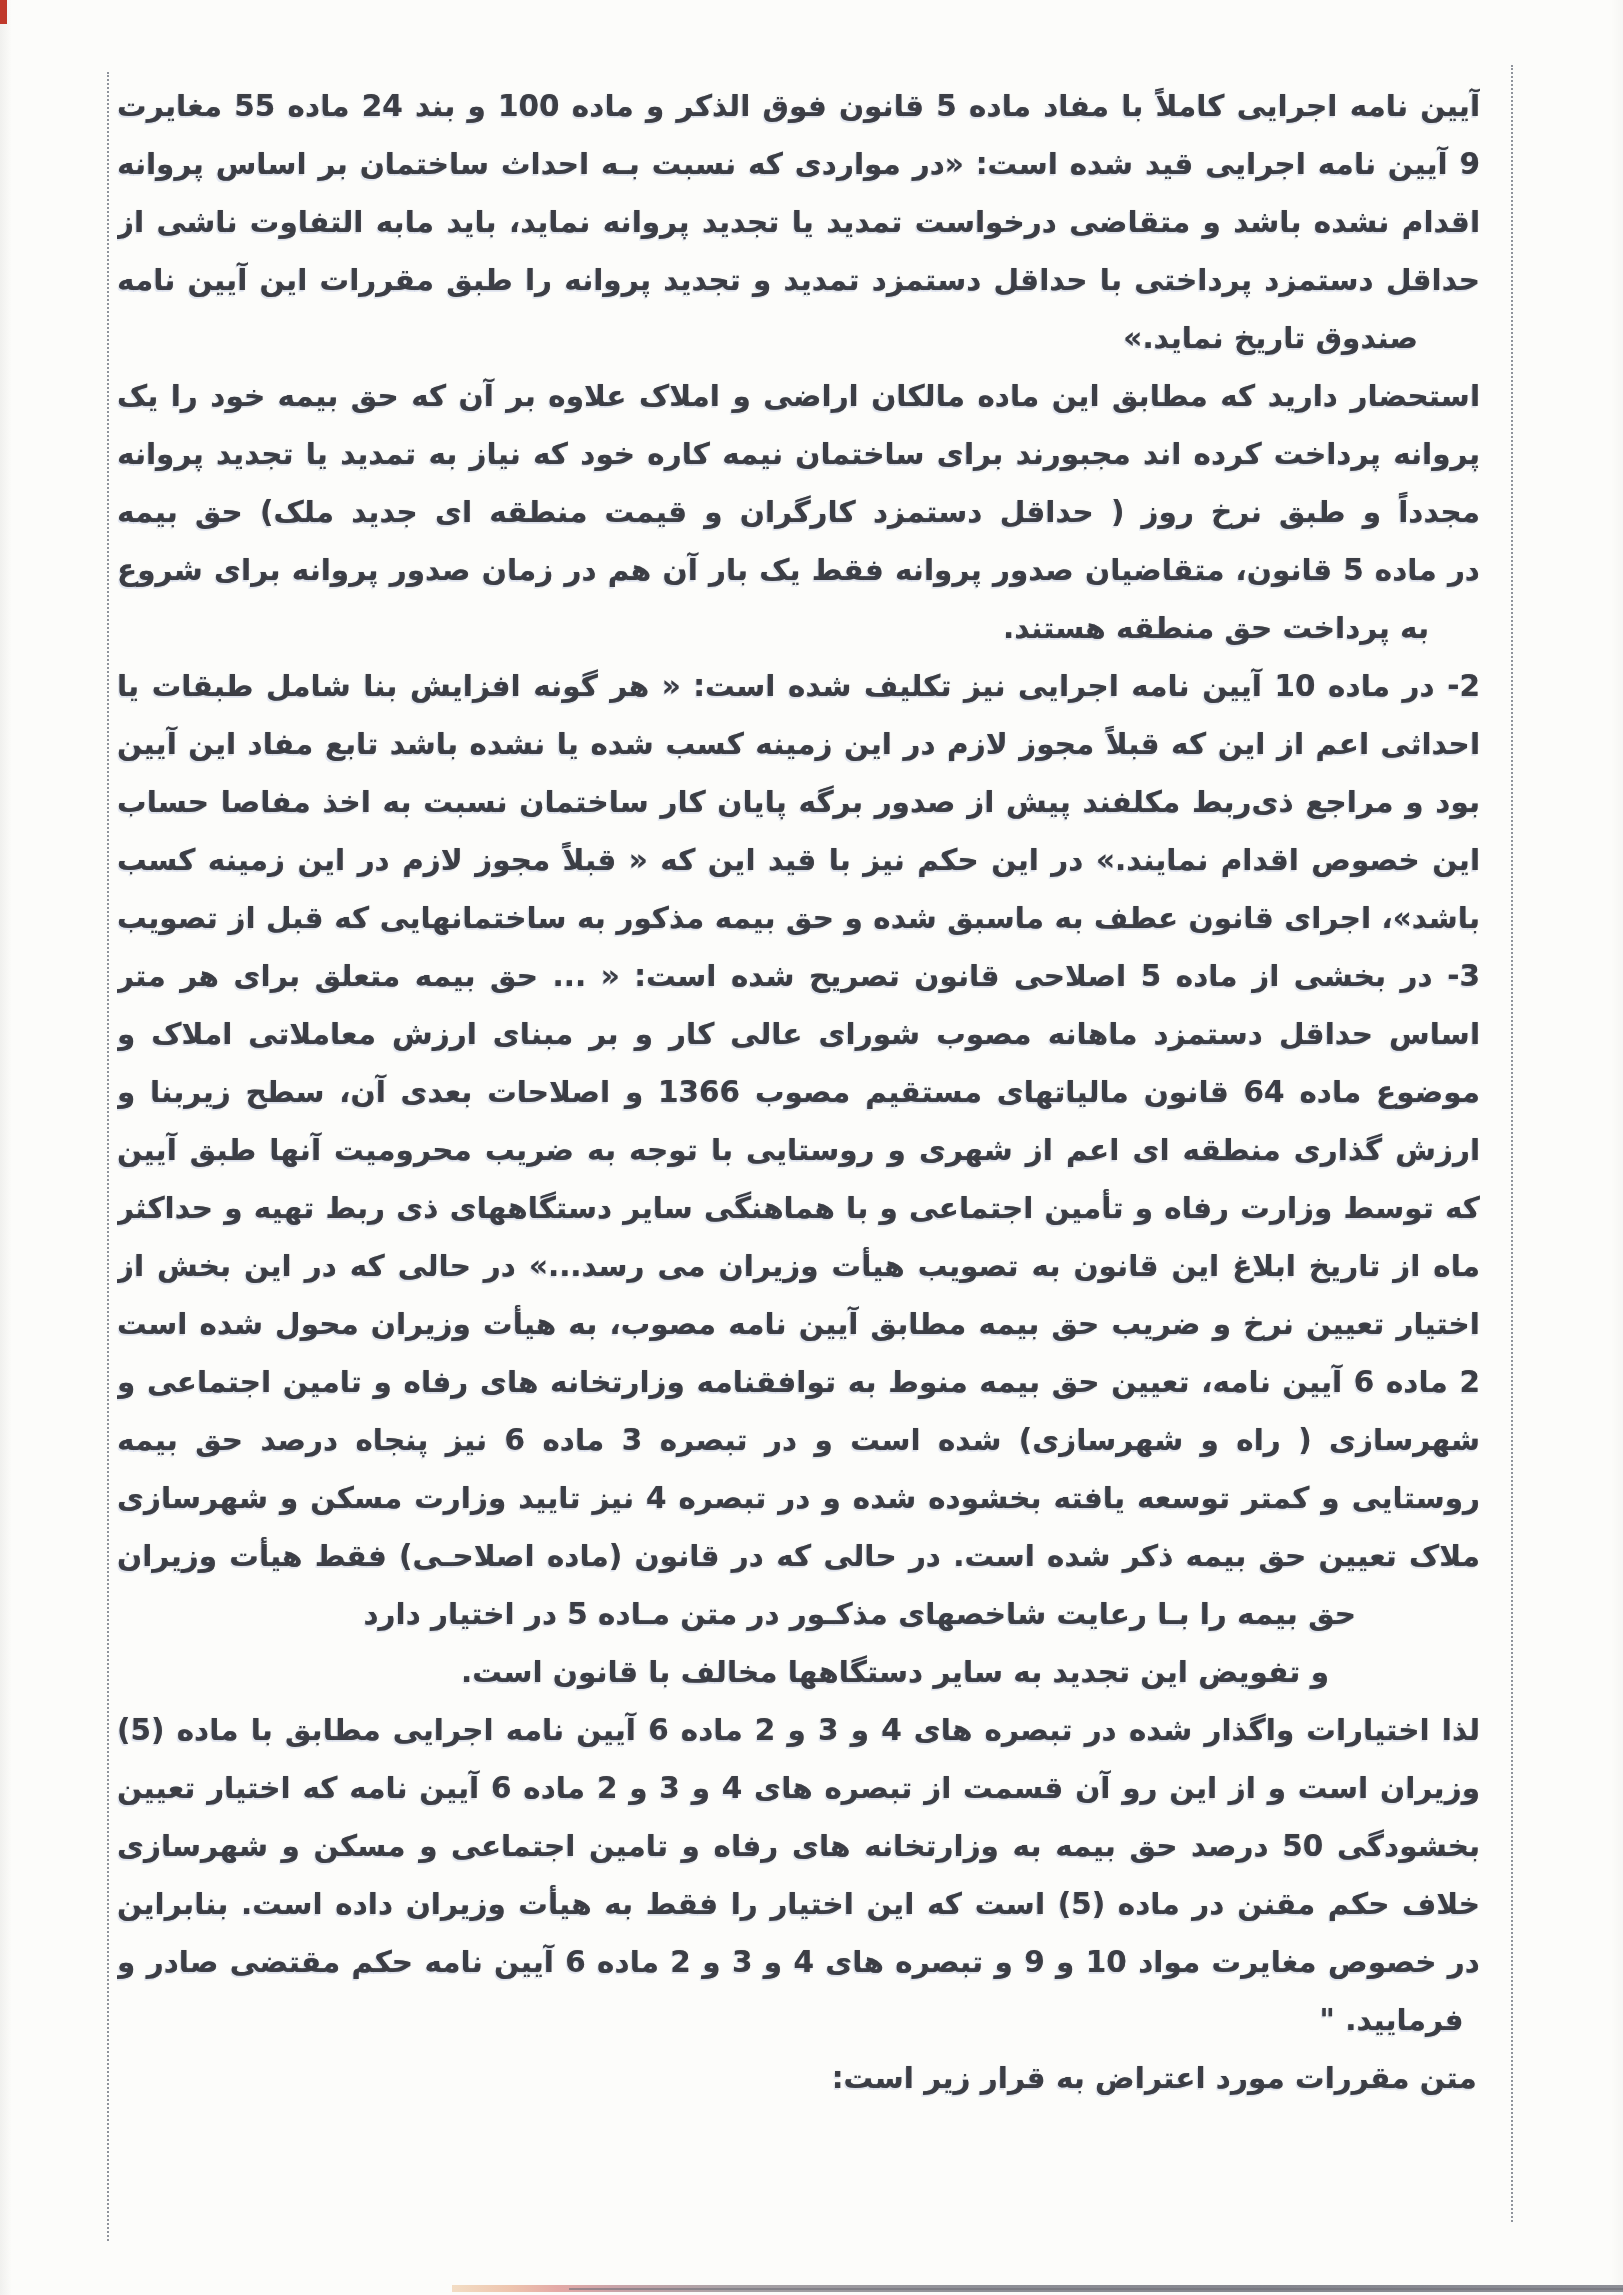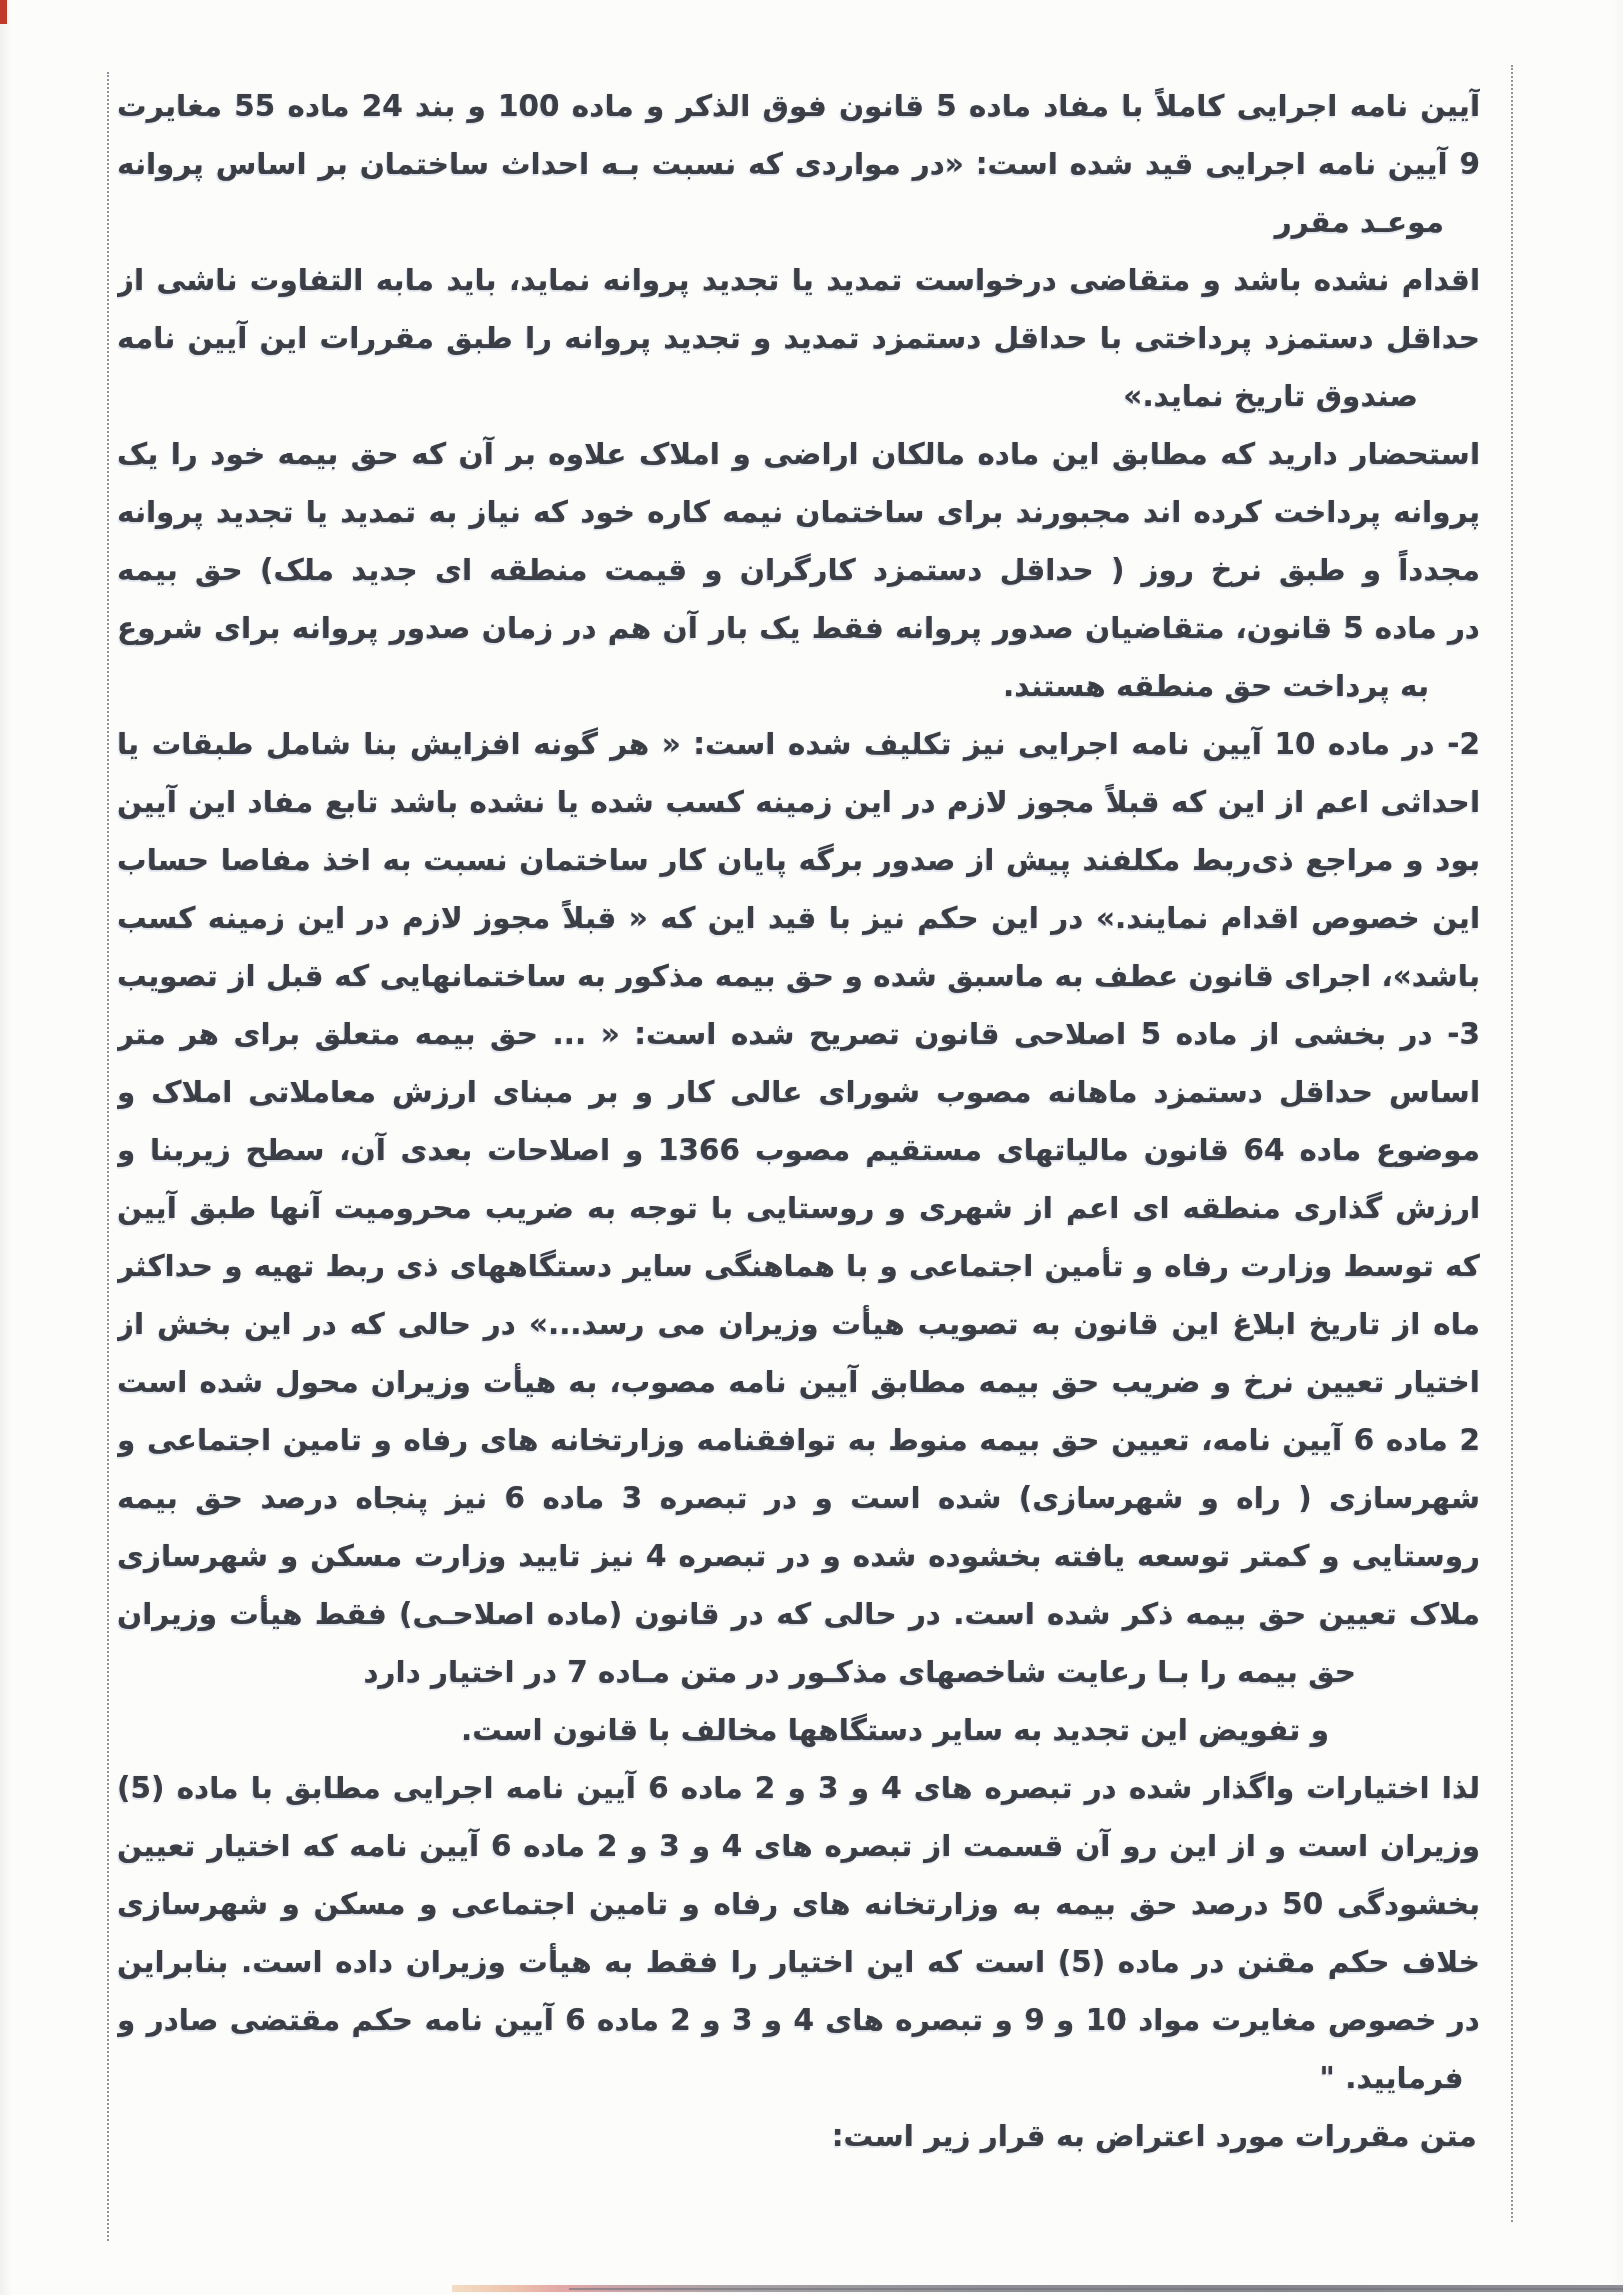--- a/index.html
+++ b/index.html
@@ -90,21 +90,20 @@
 <div class="scan-page">
 
   <div class="corner-artifact"></div>
 
   <div class="fold-line left"></div>
   <div class="fold-line right"></div>
 
   <div class="letter-body" id="letter-body">
       <div class="text-line justify">آیین نامه اجرایی کاملاً با مفاد ماده 5 قانون فوق الذکر و ماده 100 و بند 24 ماده 55 مغایرت دارد. زیرا در ماده</div>
       <div class="text-line justify">9 آیین نامه اجرایی قید شده است: «در مواردی که نسبت بـه احداث ساختمان بر اساس پروانه صادر شده در</div>
-      <div class="text-line" style="padding-left: 0px; padding-right: 36px;">موعـد مقرر</div>
       <div class="text-line justify">اقدام نشده باشد و متقاضی درخواست تمدید یا تجدید پروانه نماید، باید مابه التفاوت ناشی از مبنای محاسبه</div>
       <div class="text-line justify">حداقل دستمزد پرداختی با حداقل دستمزد تمدید و تجدید پروانه را طبق مقررات این آیین نامه به حساب</div>
       <div class="text-line" style="padding-left: 0px; padding-right: 62px;">صندوق تاریخ نماید.»</div>
       <div class="text-line justify">استحضار دارید که مطابق این ماده مالکان اراضی و املاک علاوه بر آن که حق بیمه خود را یک بار در زمان اخذ</div>
       <div class="text-line justify">پروانه پرداخت کرده اند مجبورند برای ساختمان نیمه کاره خود که نیاز به تمدید یا تجدید پروانه پیدا می کند،</div>
       <div class="text-line justify">مجدداً و طبق نرخ روز ( حداقل دستمزد کارگران و قیمت منطقه ای جدید ملک) حق بیمه بپردازند در حالی که</div>
       <div class="text-line justify">در ماده 5 قانون، متقاضیان صدور پروانه فقط یک بار آن هم در زمان صدور پروانه برای شروع ساختمان مکلف</div>
       <div class="text-line" style="padding-left: 0px; padding-right: 51px;">به پرداخت حق منطقه هستند.</div>
       <div class="text-line justify">2- در ماده 10 آیین نامه اجرایی نیز تکلیف شده است: « هر گونه افزایش بنا شامل طبقات یا متراژ ساختمان</div>
       <div class="text-line justify">احداثی اعم از این که قبلاً مجوز لازم در این زمینه کسب شده یا نشده باشد تابع مفاد این آیین نامه خواهد</div>
@@ -115,21 +114,21 @@
       <div class="text-line justify">اساس حداقل دستمزد ماهانه مصوب شورای عالی کار و بر مبنای ارزش معاملاتی املاک و متراژ و طبقات</div>
       <div class="text-line justify">موضوع ماده 64 قانون مالیاتهای مستقیم مصوب 1366 و اصلاحات بعدی آن، سطح زیربنا و سایر شاخصهای</div>
       <div class="text-line justify">ارزش گذاری منطقه ای اعم از شهری و روستایی با توجه به ضریب محرومیت آنها طبق آیین نامه ای خواهد بود</div>
       <div class="text-line justify">که توسط وزارت رفاه و تأمین اجتماعی و با هماهنگی سایر دستگاههای ذی ربط تهیه و حداکثر ظرف مدت یک</div>
       <div class="text-line justify">ماه از تاریخ ابلاغ این قانون به تصویب هیأت وزیران می رسد...» در حالی که در این بخش از ماده 5 قانون،</div>
       <div class="text-line justify">اختیار تعیین نرخ و ضریب حق بیمه مطابق آیین نامه مصوب، به هیأت وزیران محول شده است ولی در تبصره</div>
       <div class="text-line justify">2 ماده 6 آیین نامه، تعیین حق بیمه منوط به توافقنامه وزارتخانه های رفاه و تامین اجتماعی و مسکن و</div>
       <div class="text-line justify">شهرسازی ( راه و شهرسازی) شده است و در تبصره 3 ماده 6 نیز پنجاه درصد حق بیمه واحدهای مسکونی</div>
       <div class="text-line justify">روستایی و کمتر توسعه یافته بخشوده شده و در تبصره 4 نیز تایید وزارت مسکن و شهرسازی (راه و شهرسازی)</div>
       <div class="text-line justify">ملاک تعیین حق بیمه ذکر شده است. در حالی که در قانون (ماده اصلاحـی) فقط هیأت وزیران مجوز تعیین</div>
-      <div class="text-line" style="padding-left: 0px; padding-right: 124px;">حق بیمه را بـا رعایت شاخصهای مذکـور در متن مـاده 7 در اختیار دارد</div>
+      <div class="text-line" style="padding-left: 0px; padding-right: 124px;">حق بیمه را بـا رعایت شاخصهای مذکـور در متن مـاده 5 در اختیار دارد</div>
       <div class="text-line" style="padding-left: 0px; padding-right: 151px;">و تفویض این تجدید به سایر دستگاهها مخالف با قانون است.</div>
       <div class="text-line justify">لذا اختیارات واگذار شده در تبصره های 4 و 3 و 2 ماده 6 آیین نامه اجرایی مطابق با ماده (5) در اختیار هیأت</div>
       <div class="text-line justify">وزیران است و از این رو آن قسمت از تبصره های 4 و 3 و 2 ماده 6 آیین نامه که اختیار تعیین حق بیمه و یا</div>
       <div class="text-line justify">بخشودگی 50 درصد حق بیمه به وزارتخانه های رفاه و تامین اجتماعی و مسکن و شهرسازی واگذار شده است،</div>
       <div class="text-line justify">خلاف حکم مقنن در ماده (5) است که این اختیار را فقط به هیأت وزیران داده است. بنابراین خواهشمند است</div>
       <div class="text-line justify">در خصوص مغایرت مواد 10 و 9 و تبصره های 4 و 3 و 2 ماده 6 آیین نامه حکم مقتضی صادر و امر به ابلاغ</div>
       <div class="text-line" style="padding-left: 0px; padding-right: 16.4px;">فرمایید. "</div>
       <div class="text-line" style="padding-left: 0px; padding-right: 3.3px;">متن مقررات مورد اعتراض به قرار زیر است:</div>
     </div>
 

